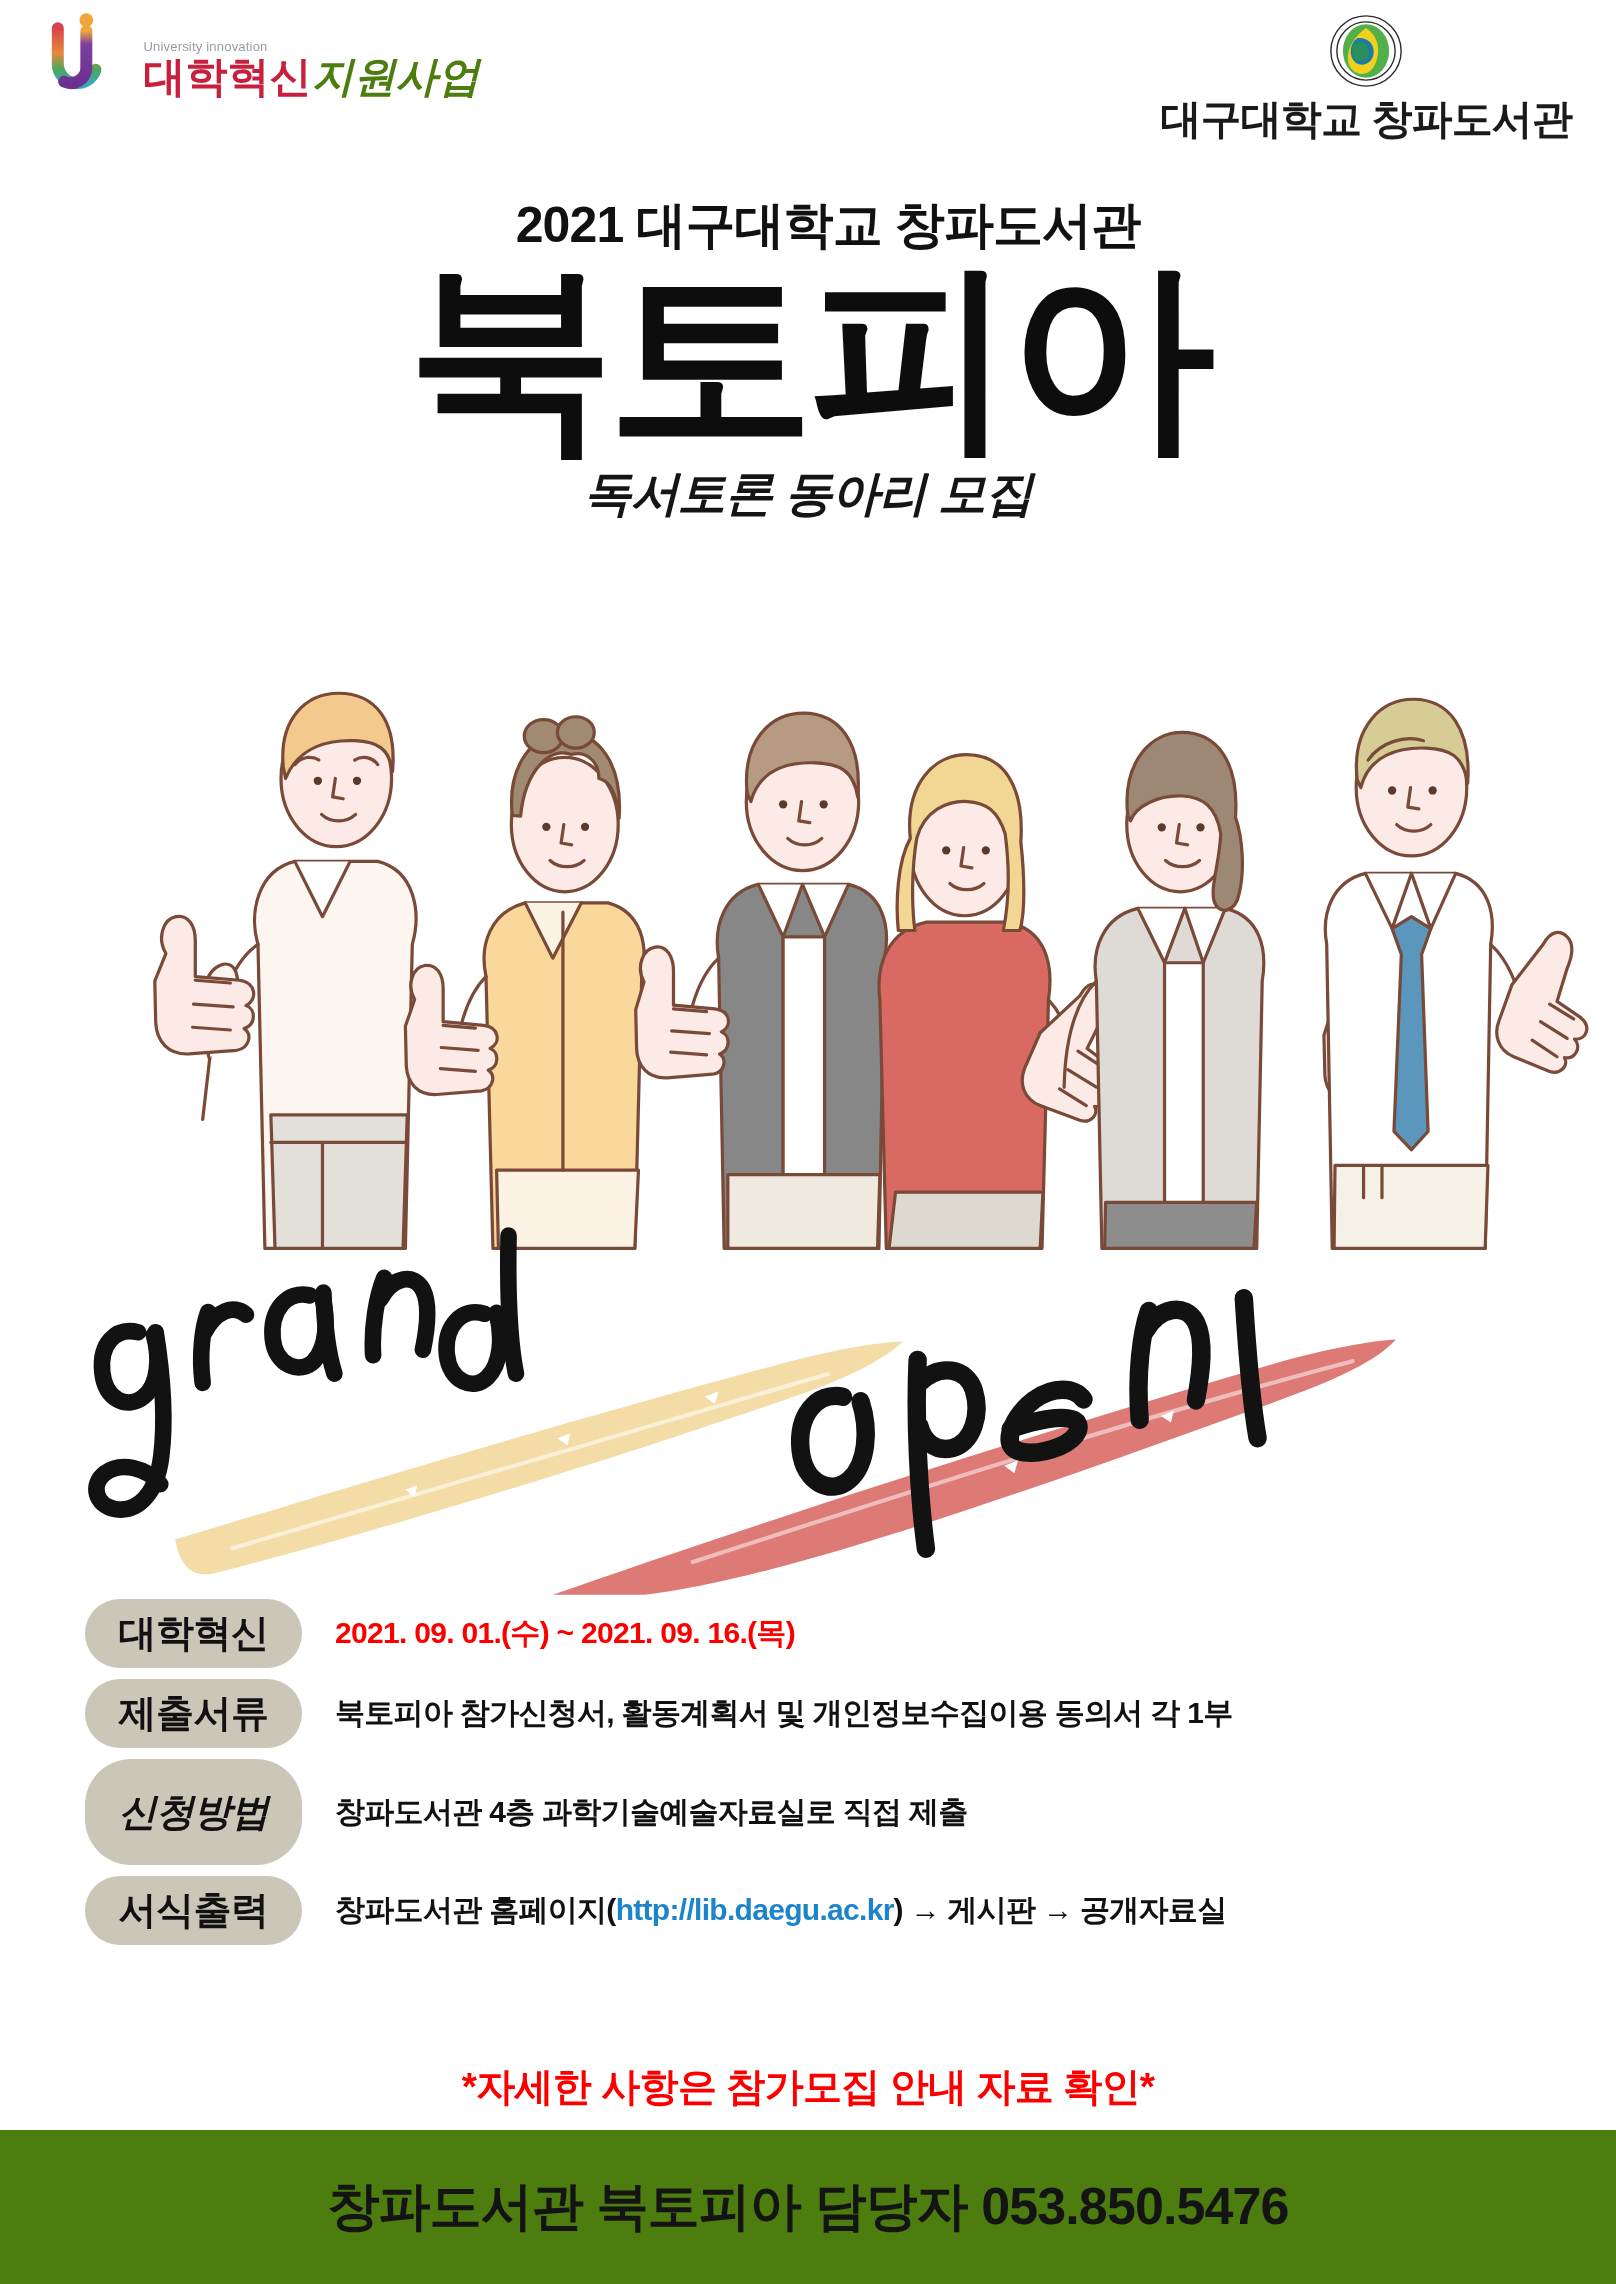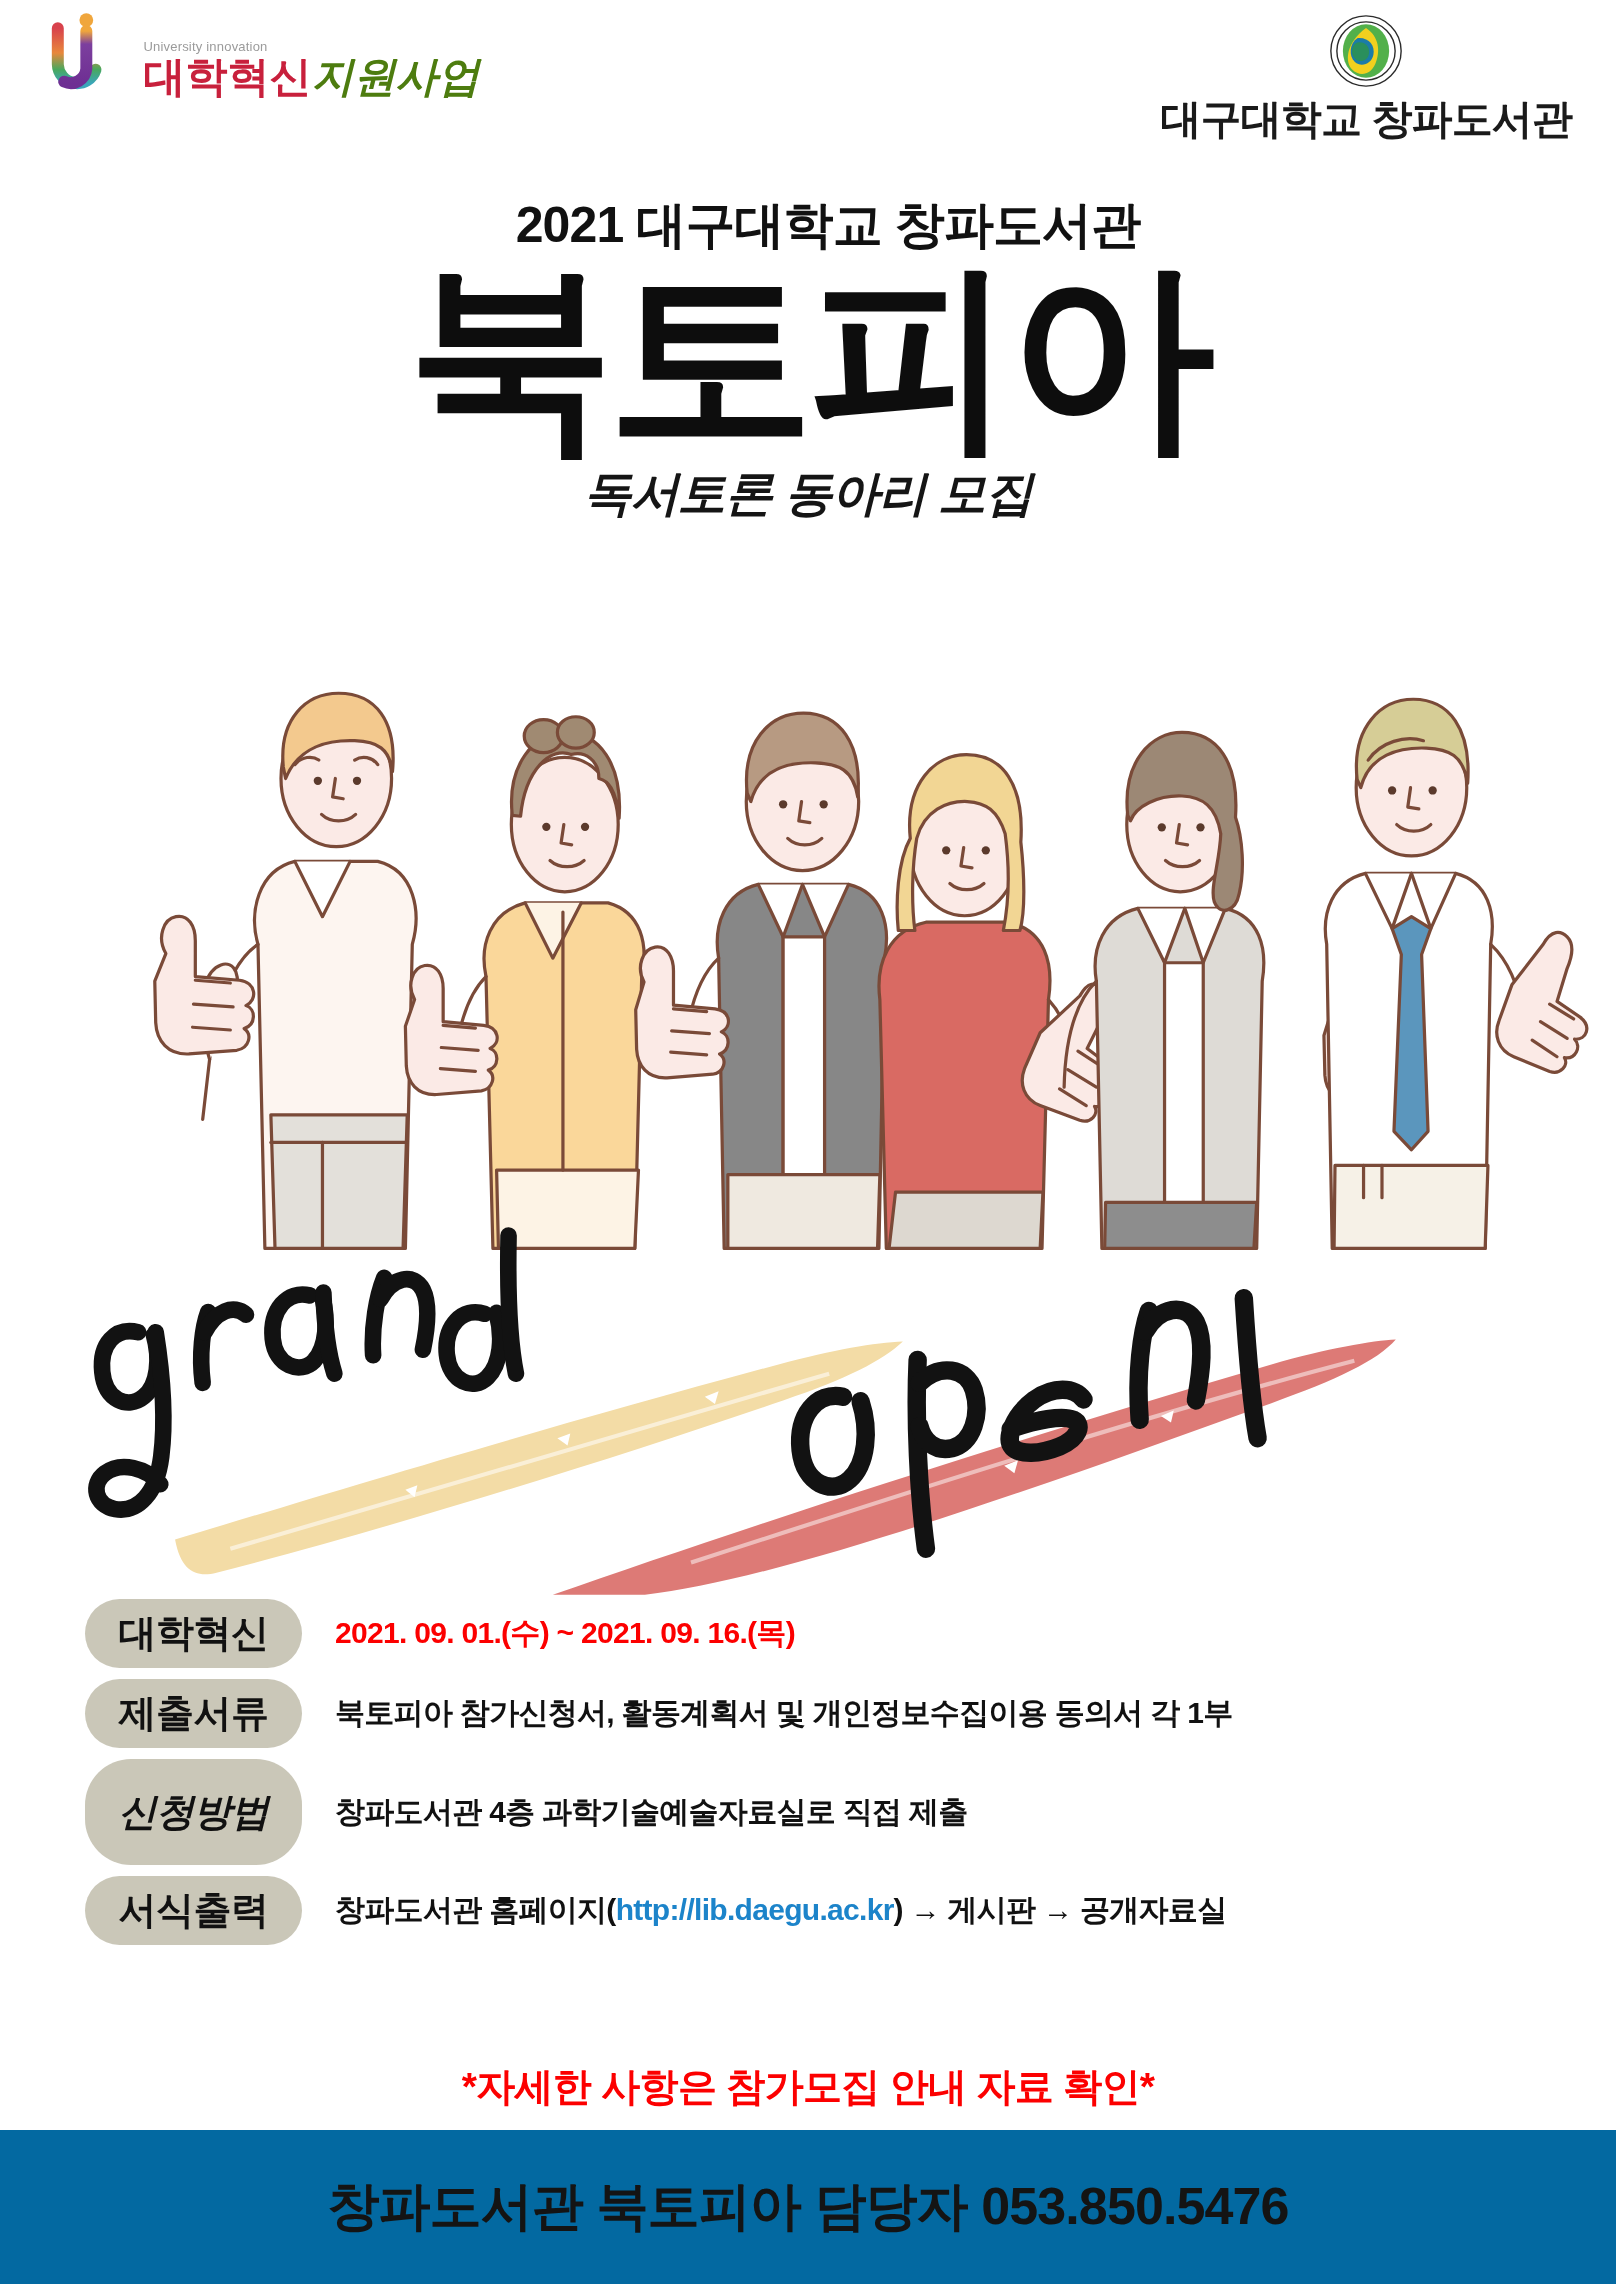--- a/index.html
+++ b/index.html
@@ -80,21 +80,21 @@
 
   .note {
     position:absolute; top:2060px; left:0; width:1616px;
     text-align:center; color:#fc0000;
     font-size:39px; font-weight:800; letter-spacing:-0.7px;
   }
 
   
   .footer {
     position:absolute; left:0; top:2130px; width:1616px; height:154px;
-    background:#0369a1;
+    background:#4d7c0f;
     display:flex; align-items:center; justify-content:center;
   }
   .footer .txt {
     font-size:52px; font-weight:800; color:#141414; letter-spacing:-0.9px;
   }
 </style>
 </head>
 <body>
 
 <div class="logo-bar">

